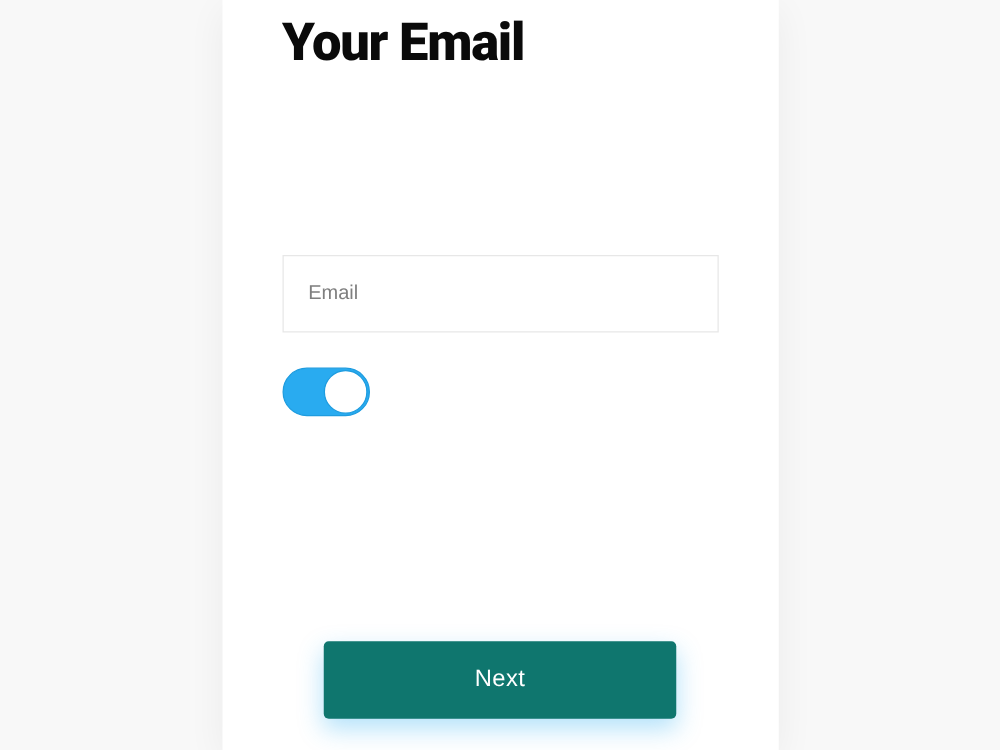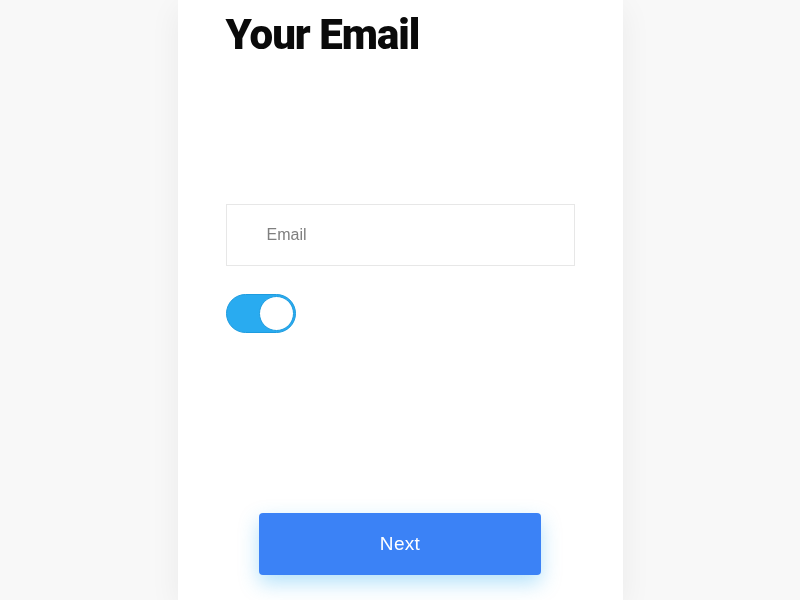--- a/index.html
+++ b/index.html
@@ -30,21 +30,21 @@
       color: #0a0a0a;
       letter-spacing: -1px;
       margin-top: 10px;
     }
     .email-field {
       margin-top: 145px;
       width: 100%;
       height: 62px;
       border: 1px solid #e7e7e7;
       background: #fff;
-      padding: 0 40px;
+      padding: 0 20px;
       display: flex;
       align-items: center;
     }
     .email-input {
       border: none;
       outline: none;
       width: 100%;
       font-size: 16px;
       color: #333;
     }
@@ -83,21 +83,21 @@
       font-size: 16.5px;
       font-weight: 400;
     }
     .next-button {
       position: absolute;
       bottom: 25px;
       left: 50%;
       transform: translateX(-50%);
       width: 282px;
       height: 62px;
-      background: #3b82f6;
+      background: #0f766e;
       border: none;
       border-radius: 4px;
       color: #ffffff;
       font-size: 19px;
       font-weight: 500;
       cursor: pointer;
       box-shadow: 0 8px 20px rgba(41, 171, 240, 0.35);
       letter-spacing: 0.3px;
     }
   </style>

